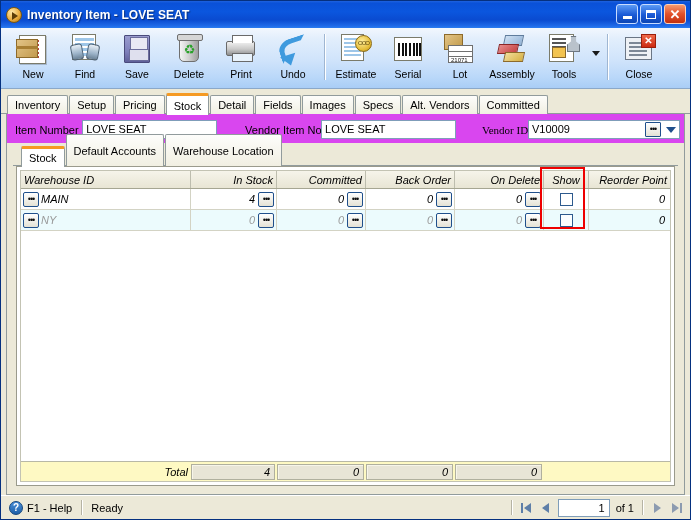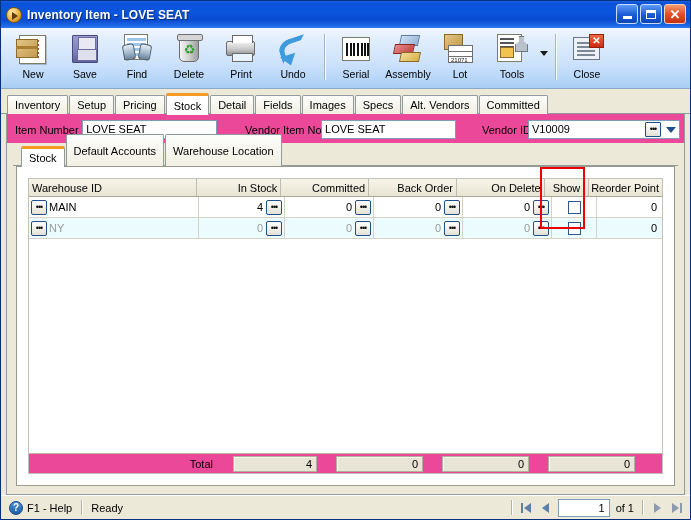--- a/index.html
+++ b/index.html
@@ -358,21 +358,21 @@
     flex-direction: column;
     min-height: 0;
   }
 
   
   .fieldrow {
     display: flex;
     align-items: center;
     padding: 6px 4px 4px 8px;
     gap: 0;
-    background: #ec4899;
+    background: #d946ef;
   }
   .flabel { font-size: 11px; color:#000; white-space: nowrap; }
   .finput {
     height: 19px;
     border: 1px solid #7f9db9;
     background: #ffffff;
     font-size: 11px;
     padding: 0 3px;
     line-height: 17px;
     color: #000;
@@ -437,23 +437,24 @@
     background: #ffffff;
     display:flex; flex-direction:column;
     min-height: 0;
     position: relative;
     box-shadow: inset 1px 1px 0 #ffffff;
   }
   .grid-inner {
     flex:1 1 auto;
     display:flex; flex-direction:column;
     border: 1px solid #c3c3b3;
-    margin:11px;
+    margin:3px;
     min-height:0;
     background:#fff;
+    font-style:italic;
   }
   .ghead {
     display:flex;
     height: 18px;
     background: linear-gradient(to bottom,#f6f4ea,#e8e5d4);
     border-bottom:1px solid #a6a692;
     flex: 0 0 18px;
   }
   .gh {
     font-size: 11px;
@@ -503,24 +504,23 @@
     background: #ffffff;
   }
   .grow.alt .chk { background:#fbfeff; }
 
   .gbody-fill { flex: 1 1 auto; background:#ffffff; min-height:0; }
 
   .gtotal {
     display:flex;
     height: 20px;
     flex: 0 0 20px;
-    background: #ec4899;
+    background: #fef9c3;
     border-top: 1px solid #b8b8a6;
     align-items:center;
-    gap:17px;
   }
   .tot-spacer { }
   .tot-label { font-size:11px; text-align:right; padding-right:3px; }
   .tot-cell {
     height:16px;
     border:1px solid #b0b09e;
     background:#e8e5d6;
     display:flex; align-items:center; justify-content:flex-end;
     font-size:11px; padding-right:4px;
     margin-right: 2px;
@@ -612,38 +612,38 @@
     <div class="tool">
       <div class="ico">
         <div class="i-doc"></div>
           <div class="i-box"></div>
       </div>
       <div class="lbl">New</div>
     </div>
 
     <div class="tool">
       <div class="ico">
-          <div class="i-floppy"></div>
-        </div>
-      <div class="lbl">Save</div>
-    </div>
-
-    <div class="tool">
-      <div class="ico">
         <div class="i-find-page"></div>
         <div class="i-bino">
             <div class="bl"></div>
             <div class="br"></div>
           </div>
       </div>
       <div class="lbl">Find</div>
     </div>
 
     <div class="tool">
       <div class="ico">
+          <div class="i-floppy"></div>
+        </div>
+      <div class="lbl">Save</div>
+    </div>
+
+    <div class="tool">
+      <div class="ico">
         <div class="i-trash"></div>
           <div class="i-recy">♻</div>
       </div>
       <div class="lbl">Delete</div>
     </div>
 
     <div class="tool">
       <div class="ico">
           <div class="i-print"></div>
         </div>
@@ -652,47 +652,54 @@
 
     <div class="tool">
       <div class="ico">
           <div class="i-undo"></div>
         </div>
       <div class="lbl">Undo</div>
     </div>
 
     <div class="tsep"></div>
 
+    <div class="tool">
+      <div class="ico">
+        <div class="i-est-page"></div>
+          <div class="i-seal"></div>
+      </div>
+      <div class="lbl">Estimate</div>
+    </div>
 
     <div class="tool">
       <div class="ico">
           <div class="i-barcode"></div>
         </div>
       <div class="lbl">Serial</div>
+    </div>
+
+    <div class="tool">
+      <div class="ico">
+        <div class="i-lotbox"></div>
+          <div class="i-lotgrid"></div>
+      </div>
+      <div class="lbl">Lot</div>
     </div>
 
     <div class="tool">
       <div class="ico">
         <div class="i-asmA"></div>
           <div class="i-asmB"></div>
           <div class="i-asmC"></div>
       </div>
       <div class="lbl">Assembly</div>
     </div>
 
     <div class="tool">
       <div class="ico">
-        <div class="i-lotbox"></div>
-          <div class="i-lotgrid"></div>
-      </div>
-      <div class="lbl">Lot</div>
-    </div>
-
-    <div class="tool">
-      <div class="ico">
         <div class="i-tools-page"></div>
           <div class="i-wrench"></div>
       </div>
       <div class="lbl">Tools</div>
     </div>
 
     <div class="tool-caret">
       <div class="caret-dn"></div>
     </div>
 
@@ -744,21 +751,21 @@
 
     <div class="panel">
 
       <div class="fieldrow">
         <div class="flabel" style="width:72px;">Item Number</div>
         <div class="finput" style="width:144px;">LOVE SEAT</div>
 
         <div class="flabel" style="width:104px; padding-left:28px;">Vendor Item No</div>
         <div class="finput" style="width:144px;">LOVE SEAT</div>
 
-        <div class="flabel" style="width:72px; padding-left:26px;">Vendor ID</div>
+        <div class="flabel" style="width:72px; padding-left:26px;font-family:Liberation Serif, serif;">Vendor ID</div>
         <div class="lookup-wrap" style="width:152px;">
           <div class="finput" style="width:152px;">V10009</div>
           <div class="lookup-btn">
               <span>•••</span>
             </div>
           <div class="combo-arrow">
               <div class="c"></div>
             </div>
         </div>
       </div>

